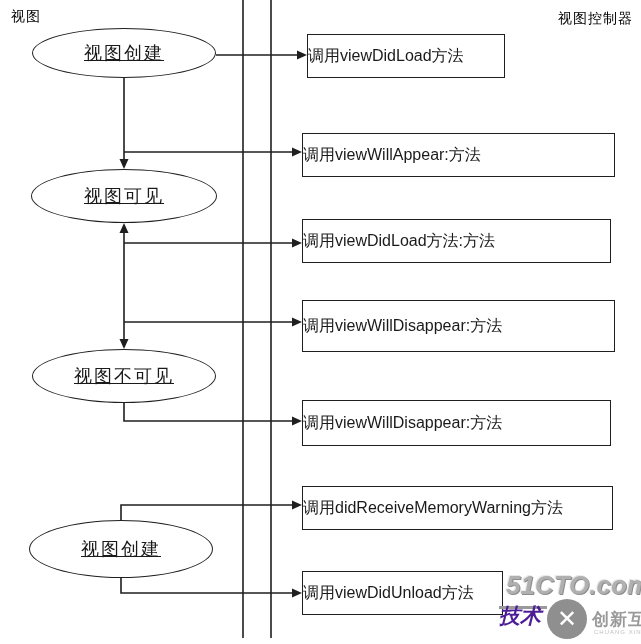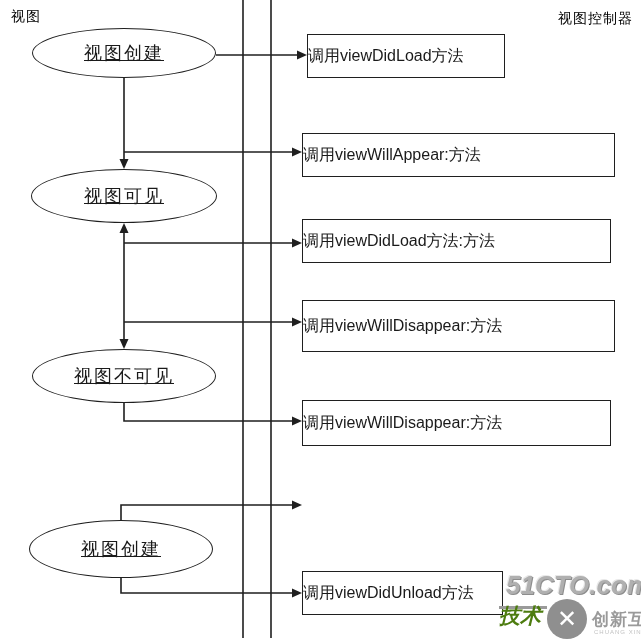--- a/index.html
+++ b/index.html
@@ -70,21 +70,21 @@
     text-shadow:1px 1px 0 #8d8d8d,-1px -1px 0 #e8e8e8;
     letter-spacing:0px;white-space:nowrap;
   }
   .wm-underline{
     position:absolute;left:3px;top:38px;width:48px;height:3px;
     background:#9a9a9a;
   }
   .wm-tagline{
     position:absolute;left:3px;top:34px;
     font-size:21px;font-weight:bold;font-style:italic;
-    color:#4d7c0f;white-space:nowrap;
+    color:#4c1d95;white-space:nowrap;
   }
   .wm-logo-circle{
     position:absolute;left:51px;top:31px;
     width:40px;height:40px;border-radius:50%;
     background:var(--wm-logo);
     display:flex;align-items:center;justify-content:center;
     color:#ffffff;font-size:24px;font-weight:bold;
   }
   .wm-logo-name{
     position:absolute;left:96px;top:40px;
@@ -155,20 +155,23 @@
     </div>
   <div class="method m2">
       <span>调用viewDidLoad方法:方法</span>
     </div>
   <div class="method m3">
       <span>调用viewWillDisappear:方法</span>
     </div>
   <div class="method m4">
       <span>调用viewWillDisappear:方法</span>
     </div>
+  <div class="method m5">
+      <span>调用didReceiveMemoryWarning方法</span>
+    </div>
   <div class="method m6">
       <span>调用viewDidUnload方法</span>
     </div>
 
   <div class="wm">
     <div class="wm-brand">51CTO.com</div>
     <div class="wm-underline"></div>
     <div class="wm-tagline">技术</div>
     <div class="wm-logo-circle">
         <span>✕</span>

